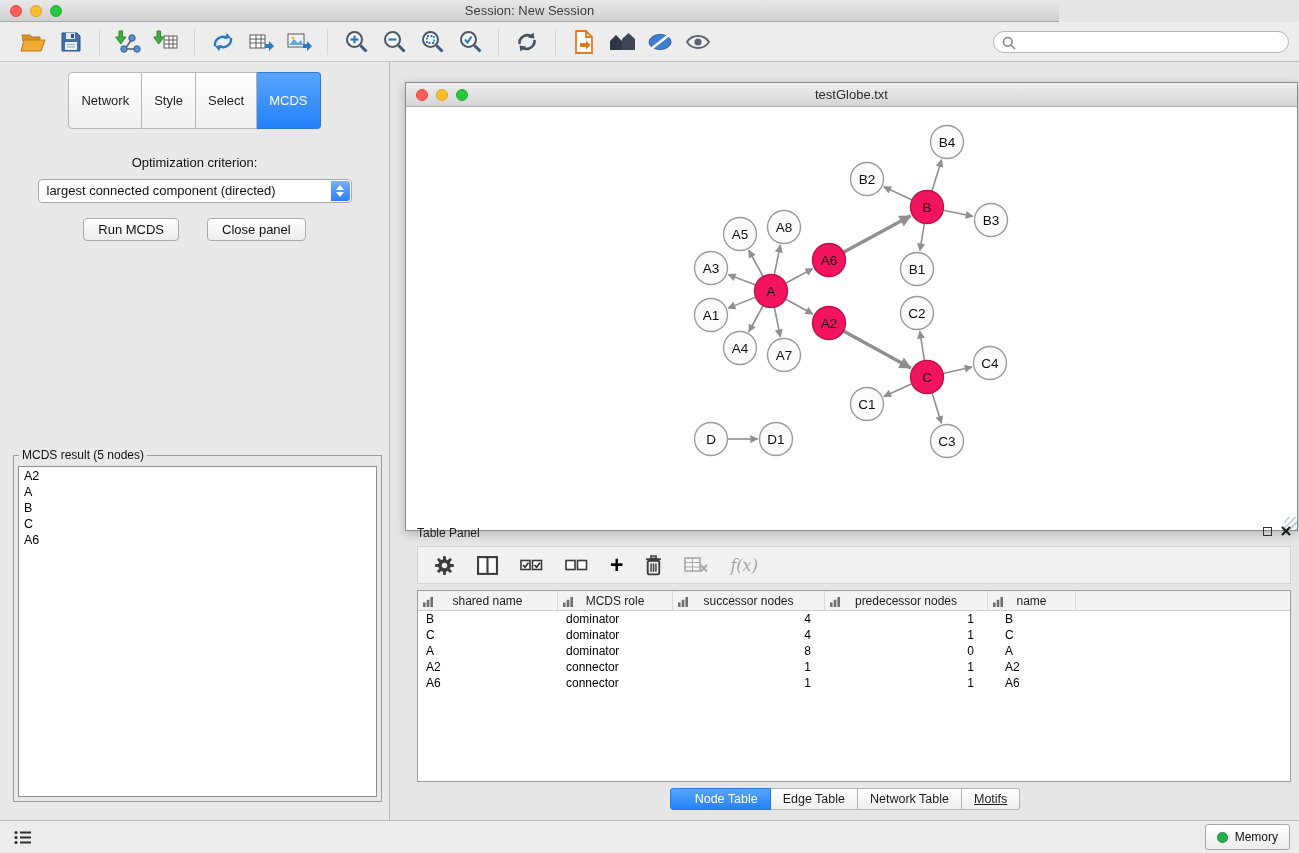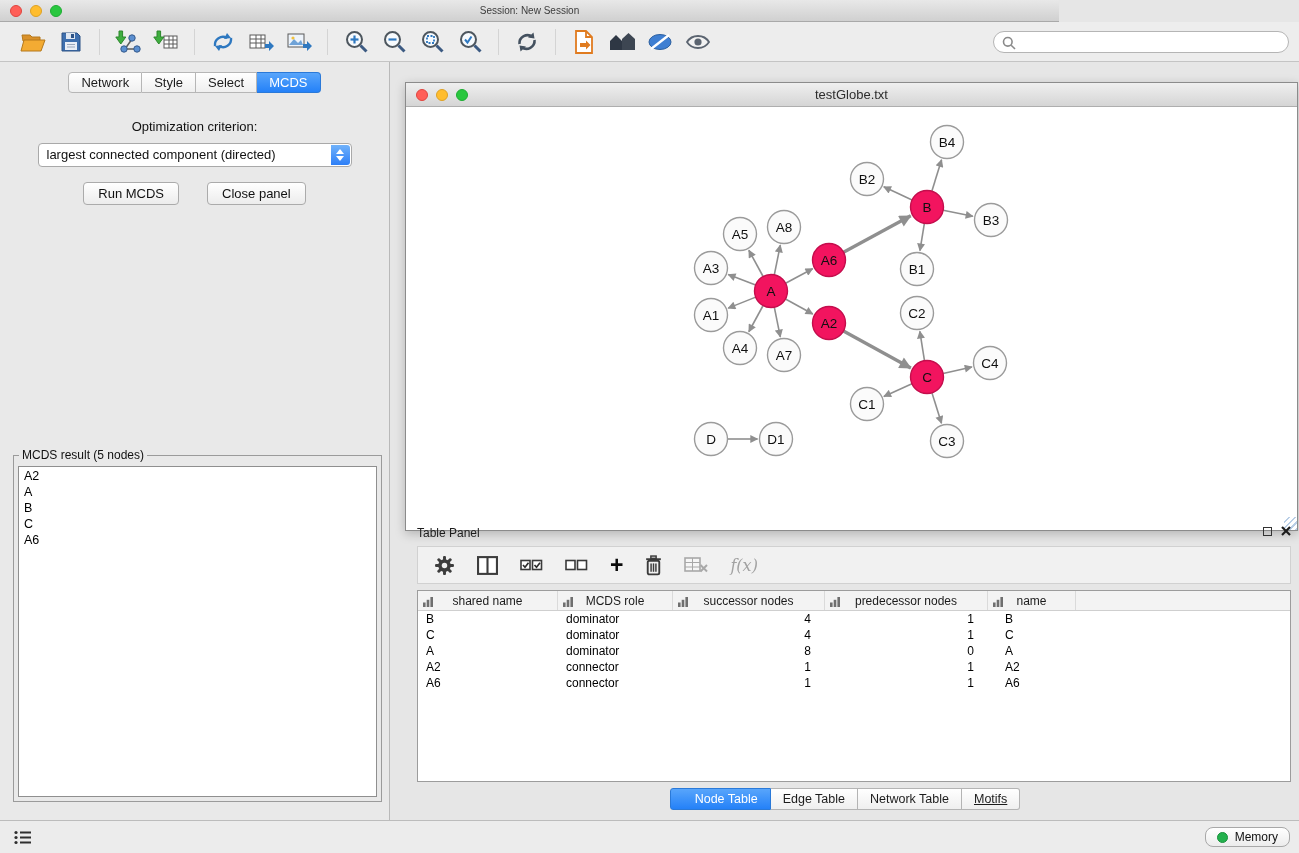--- a/index.html
+++ b/index.html
@@ -2,21 +2,21 @@
 <html><head>
 <meta charset="utf-8">
 <style>
   * { margin:0; padding:0; box-sizing:border-box; }
   html,body { width:1299px; height:853px; overflow:hidden; }
   body { font-family:"Liberation Sans", sans-serif; background:#e6e6e6; position:relative; }
 
   
   .titlebar { position:absolute; left:0; top:0; width:1059px; height:22px;
     background:linear-gradient(#e8e8e8,#d0d0d0); border-bottom:1px solid #a9a9a9;
-    text-align:center; font-size:10px; line-height:22px; color:#3d3d3d; }
+    text-align:center; font-size:13px; line-height:22px; color:#3d3d3d; }
   .lights { position:absolute; left:10px; top:5px; display:flex; gap:8px; }
   .light { width:12px; height:12px; border-radius:50%; }
   .light.red { background:#ff5f58; border:1px solid #e0443e; }
   .light.yellow { background:#ffbd2e; border:1px solid #dea123; }
   .light.green { background:#29c73f; border:1px solid #1dad32; }
 
   
   .toolbar { position:absolute; left:0; top:22px; width:1299px; height:40px;
     background:#ededed; border-bottom:1px solid #c4c4c4;
     display:flex; align-items:center; padding:0 10px 0 14px; }
@@ -30,21 +30,21 @@
 
   
   .control-panel { position:absolute; left:0; top:62px; width:390px; height:758px;
     background:#e9e9e9; border-right:1px solid #b9b9b9; }
   .panel-head { position:relative; height:26px; }
   .panel-head .p-title { position:absolute; left:10px; top:8px; font-size:12px; color:#1d1d1d; }
   .panel-head .p-icons { position:absolute; right:8px; top:8px; display:flex; gap:9px; align-items:center; }
   .float-ic { width:9px; height:9px; border:1.5px solid #333; display:inline-block; }
 
   .cp-tabs { display:flex; justify-content:center; margin-top:10px; }
-  .cp-tab { font-size:13px; padding:2px 12px; background:linear-gradient(#fff,#efefef);
+  .cp-tab { font-size:13px; padding:20px 12px; background:linear-gradient(#fff,#efefef);
     border:1px solid #b6b6b6; border-left:none; color:#1c1c1c; }
   .cp-tab:first-child { border-left:1px solid #b6b6b6; border-radius:4px 0 0 4px; }
   .cp-tab:last-child { border-radius:0 4px 4px 0; }
   .cp-tab.active { background:linear-gradient(#58a5fb,#2481f8); border-color:#2a79d8; color:#fff; }
 
   .opt-label { text-align:center; font-size:13px; color:#111; margin-top:26px; }
   .dropdown { position:relative; width:314px; height:24px; margin:9px auto 0;
     background:#fff; border:1px solid #a9a9a9; border-radius:4px;
     font-size:13px; line-height:22px; padding:0 30px 0 8px; color:#111;
     white-space:nowrap; overflow:hidden; }
@@ -104,22 +104,22 @@
   .tbl-tab { font-size:12.5px; padding:3px 12px; background:linear-gradient(#fff,#efefef);
     border:1px solid #b4b4b4; border-left:none; color:#1c1c1c; }
   .tbl-tab:first-child { border-left:1px solid #b4b4b4; border-radius:3px 0 0 3px;padding-left:24px; }
   .tbl-tab:last-child { border-radius:0 3px 3px 0;text-decoration:underline; }
   .tbl-tab.active { background:linear-gradient(#58a5fb,#2481f8); border-color:#2a79d8; color:#fff; }
 
   
   .statusbar { position:absolute; left:0; top:820px; width:1299px; height:33px;
     background:#ececec; border-top:1px solid #bcbcbc;
     display:flex; align-items:center; justify-content:space-between; padding:0 9px; }
-  .memory-btn { display:flex; align-items:center; gap:7px; height:20px; padding:0 11px;
-    background:linear-gradient(#fff,#ececec); border:1px solid #a8a8a8; border-radius:8px; font-size:12px; color:#111; }
+  .memory-btn { display:flex; align-items:center; gap:7px; height:26px; padding:0 11px;
+    background:linear-gradient(#fff,#ececec); border:1px solid #a8a8a8; border-radius:3px; font-size:12px; color:#111; }
   .mem-dot { width:11px; height:11px; border-radius:50%; background:#23b14d; border:1px solid #18913c; }
   .list-btn { width:28px; height:24px; display:flex; align-items:center; justify-content:center; }
 </style>
 </head>
 <body>
 
 <div class="titlebar">
   <div class="lights">
     <span class="light red"></span>
     <span class="light yellow"></span>

